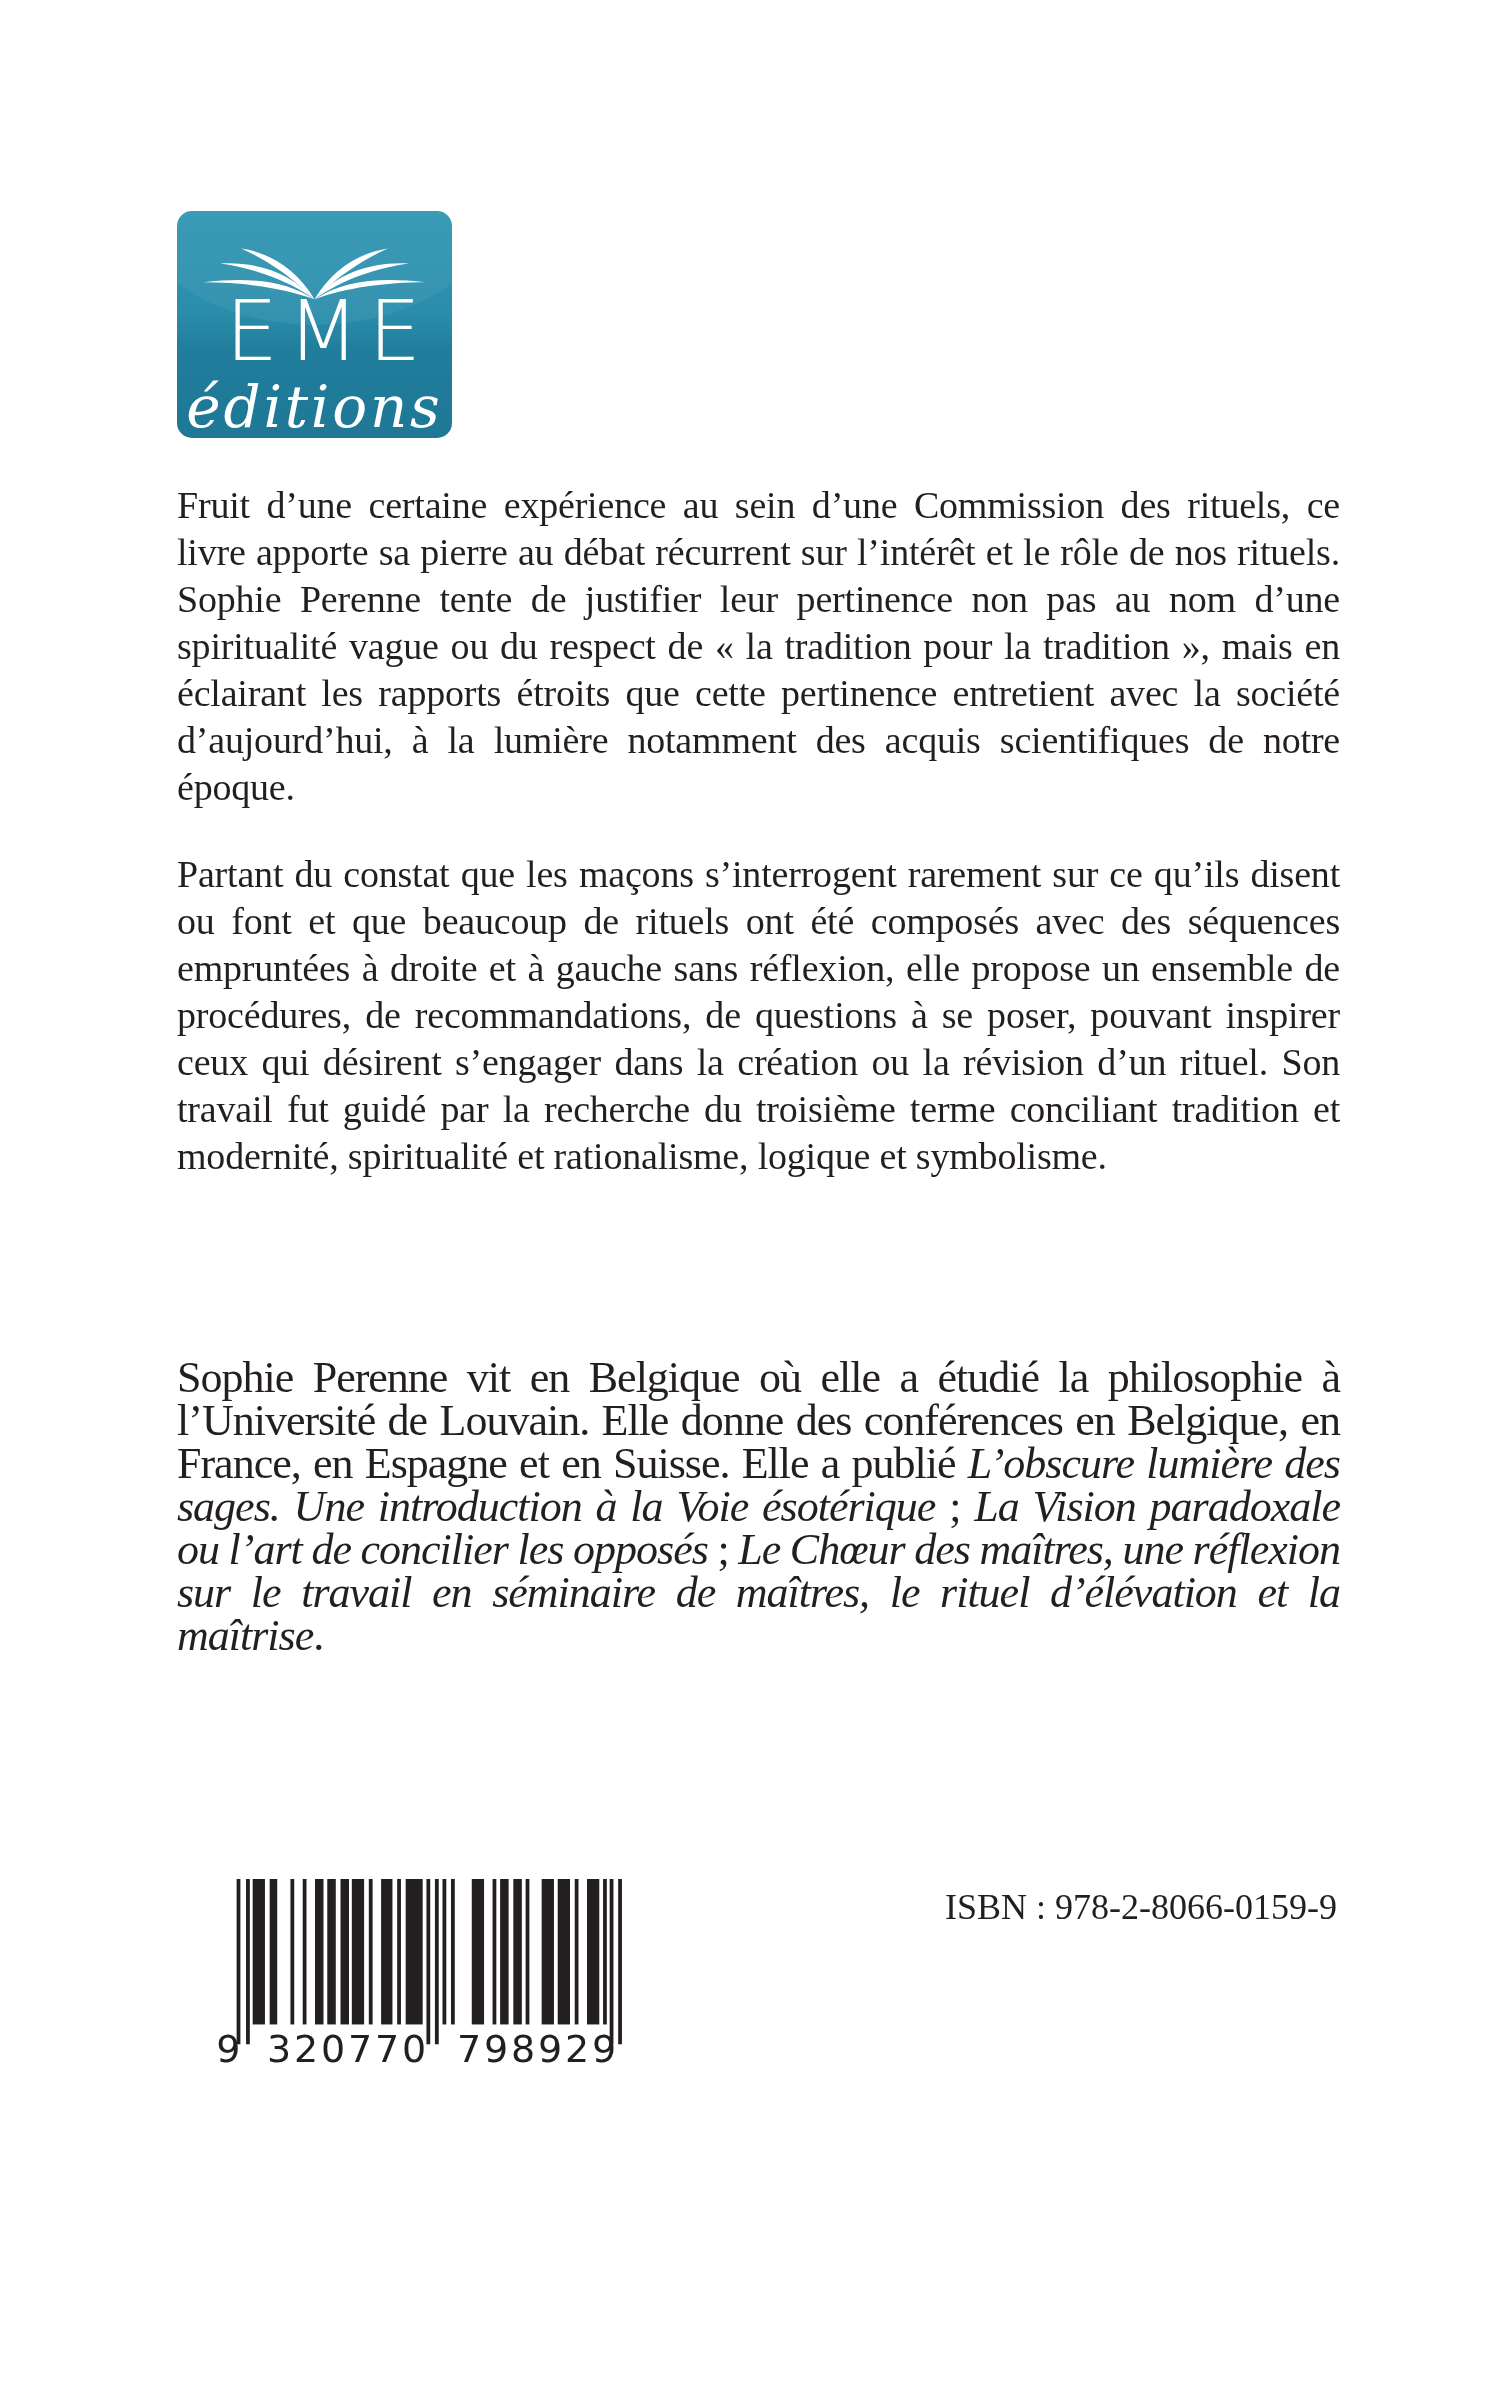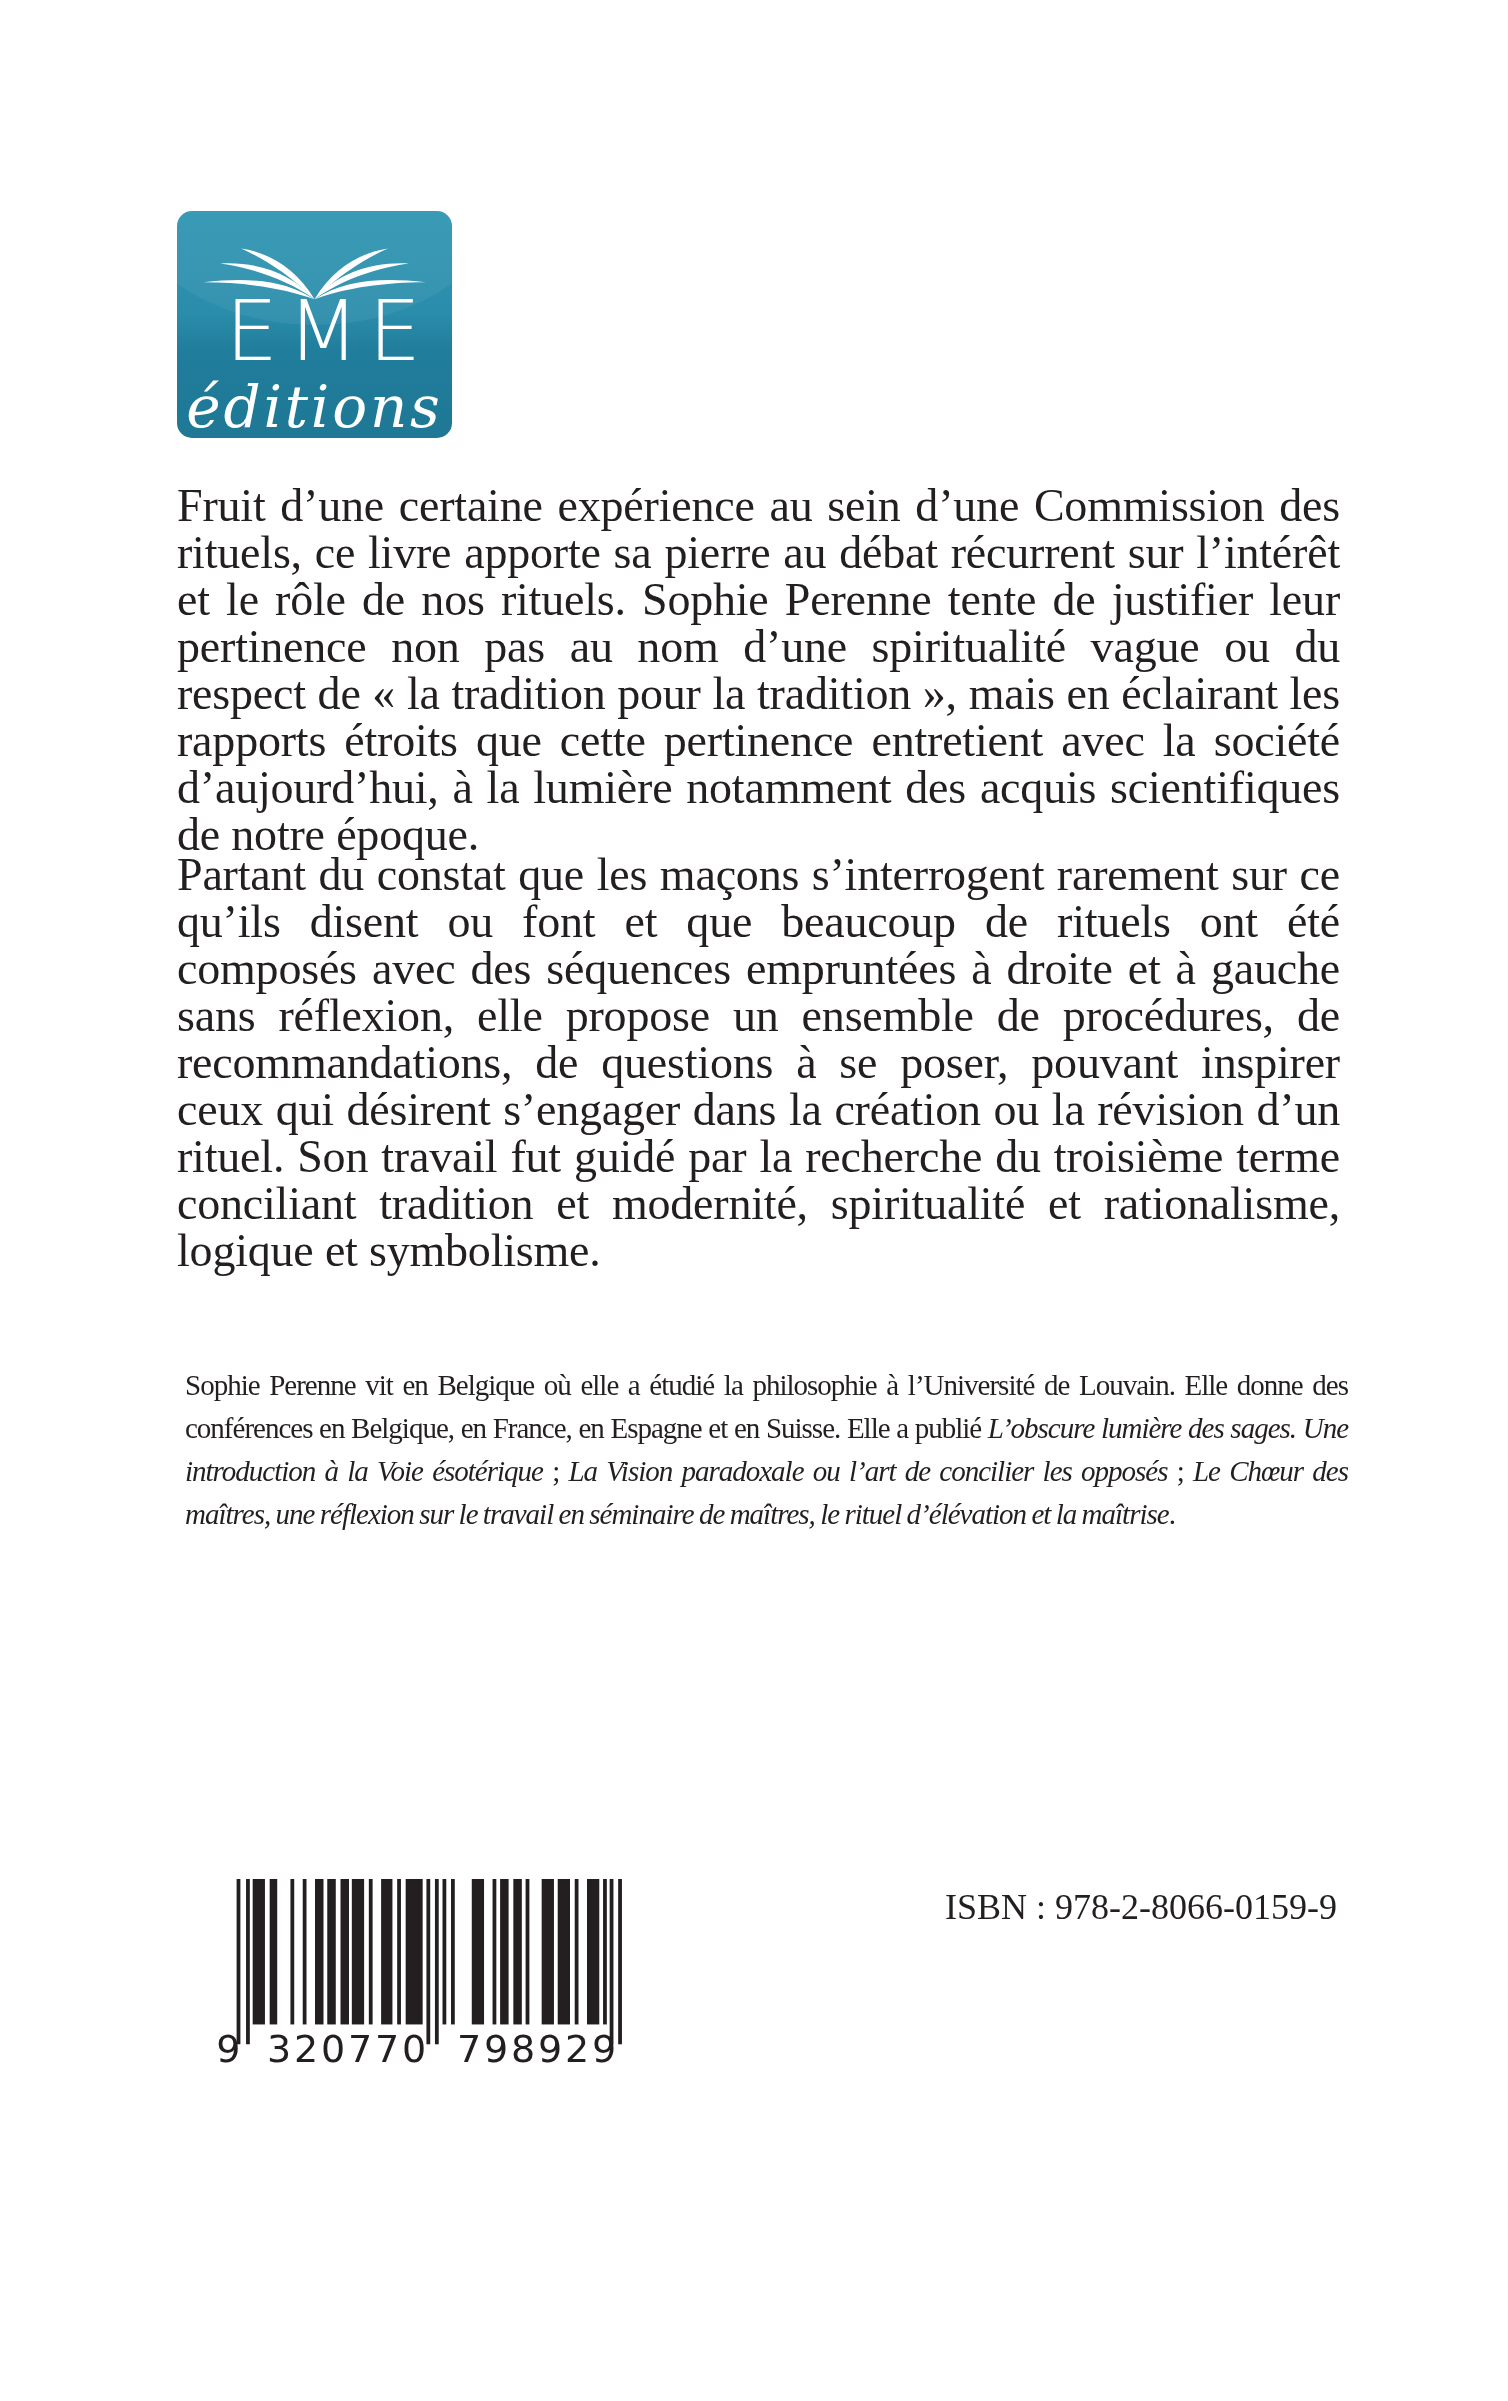--- a/index.html
+++ b/index.html
@@ -26,30 +26,30 @@
     color: #ffffff; font-size: 83px; letter-spacing: 9.5px; line-height: 1;
     padding-left: 27px;
   }
   .logo .editions {
     position: absolute; left: 0; right: 0; top: 167px; text-align: center;
     font-family: "DejaVu Serif", serif; font-style: italic;
     color: #ffffff; font-size: 58px; letter-spacing: 2.8px; line-height: 1;
   }
   .para {
     position: absolute; left: 177px; width: 1163px;
-    font-size: 46px; line-height: 47px; text-align: justify;
+    font-size: 38px; line-height: 47px; text-align: justify;
     text-align-last: left; margin: 0;
     letter-spacing: -0.2px;
   }
   #p1 { top: 482px; }
   #p2 { top: 851px; }
   .bio {
     position: absolute; left: 177px; width: 1163px; top: 1356px;
-    font-size: 29px; line-height: 43px; text-align: justify; text-align-last: left;
-    letter-spacing: -1px; word-spacing: -0.9px; margin: 8px;
+    font-size: 44px; line-height: 43px; text-align: justify; text-align-last: left;
+    letter-spacing: -1px; word-spacing: -0.9px; margin: 0;
   }
   .bio i { font-style: italic; }
   .barcode {
     position: absolute; left: 203px; top: 1879px; width: 445px; height: 199px;
   }
   .barcode svg { position: absolute; left: 0; top: 0; }
   .barcode .digits {
     position: absolute; top: 151px; font-family: "DejaVu Sans", sans-serif;
     font-size: 38px; line-height: 1; color: #231f20; letter-spacing: 2.8px;
   }

